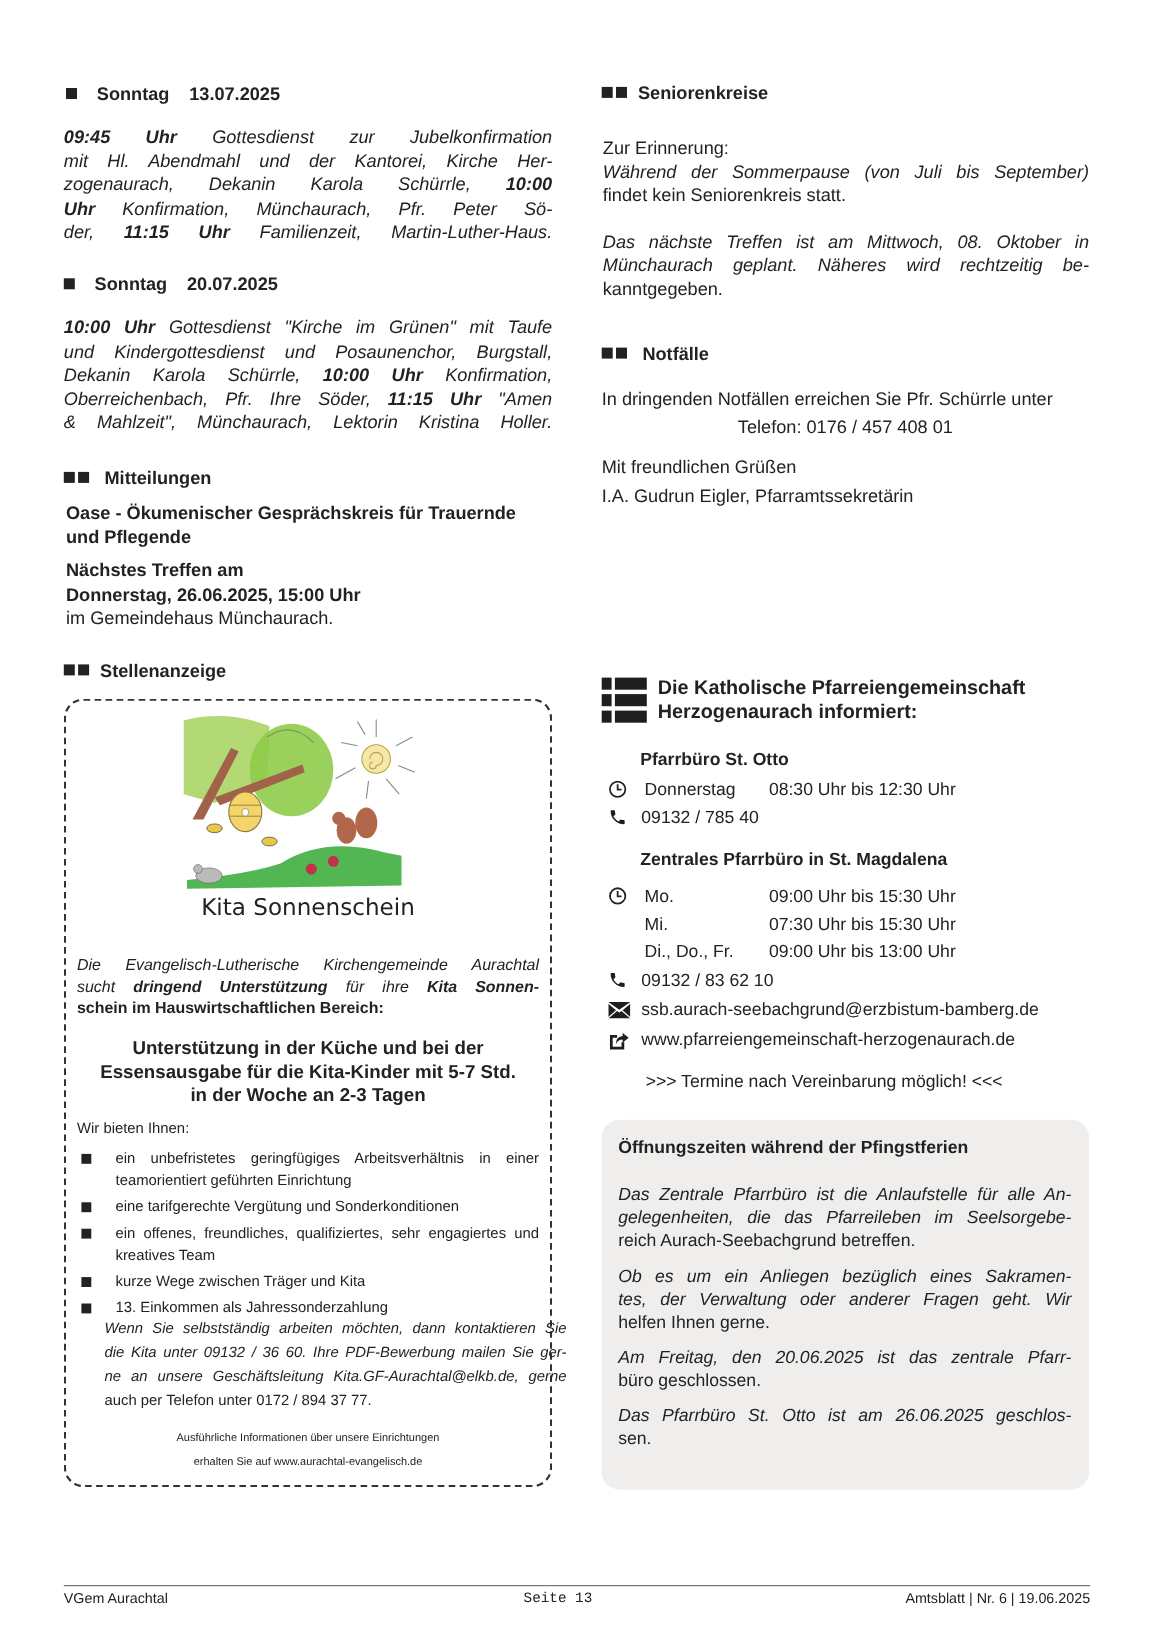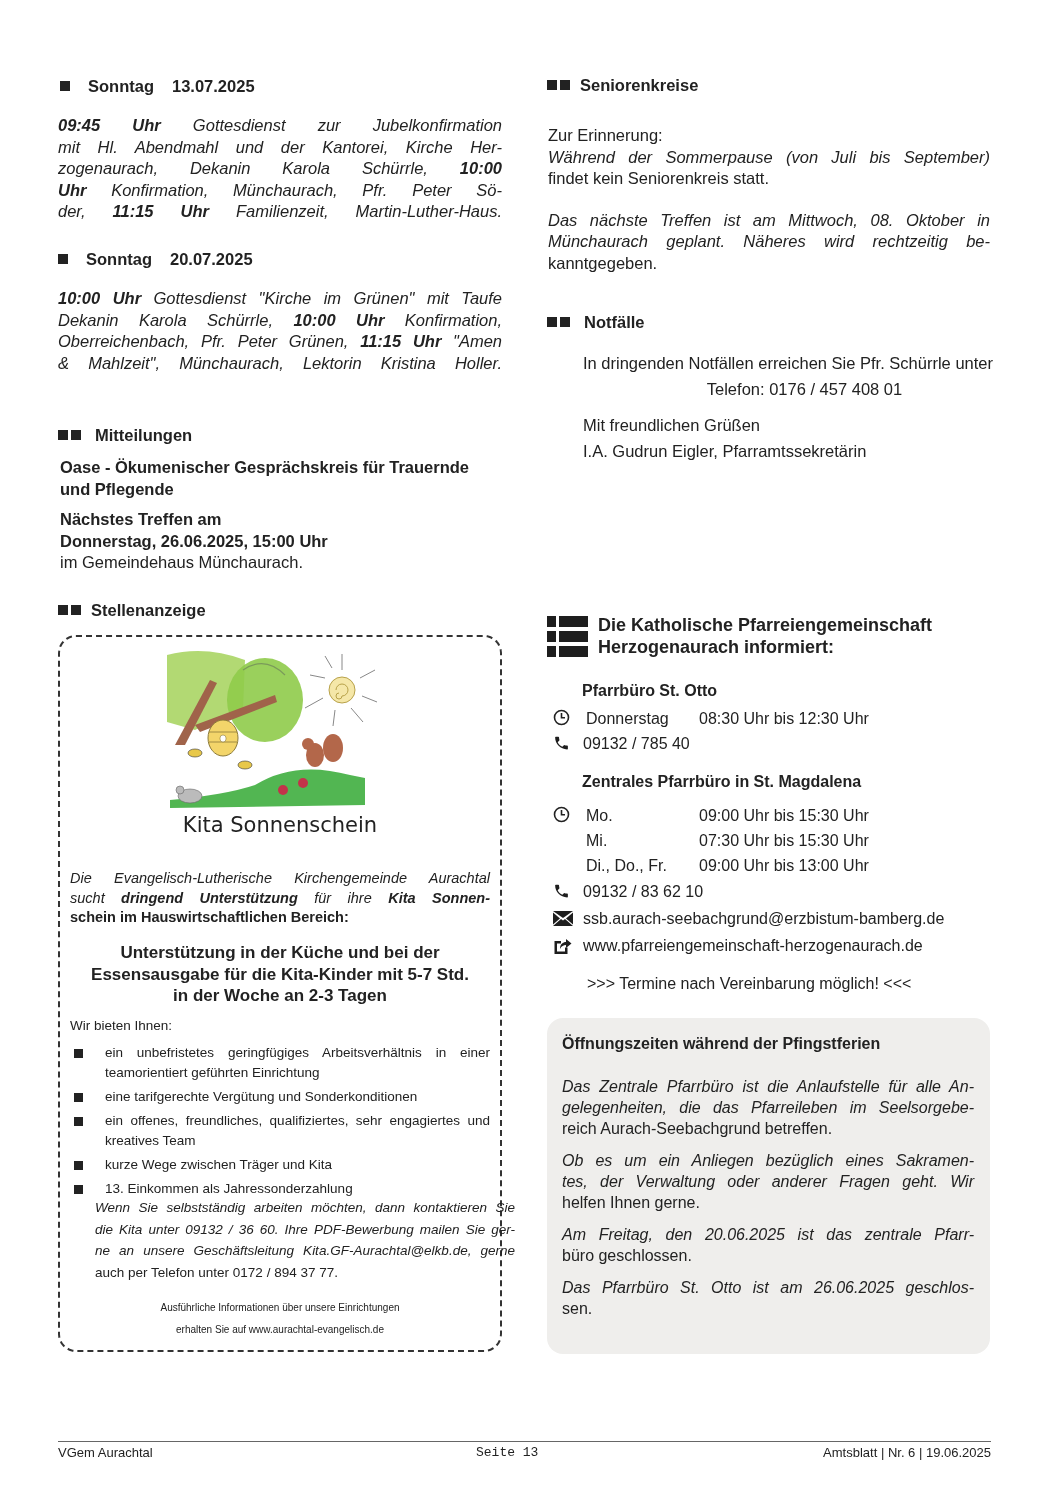--- a/index.html
+++ b/index.html
@@ -48,22 +48,23 @@
     <div class="just"><span>zogenaurach, Dekanin Karola Schürrle, </span><b>10:00</b></div>
     <div class="just"><b>Uhr</b><span> Konfirmation, Münchaurach, Pfr. Peter Sö-</span></div>
     <div class="just"><span>der, </span><b>11:15 Uhr</b><span> Familienzeit, Martin-Luther-Haus.</span></div>
   </div>
 
 <div class="abs h-head" style="left:58px; top:249px;">
   <span class="sq" style="margin-right:18px"></span><span>Sonntag</span><span class="gap2"></span><span>20.07.2025</span>
 </div>
 <div class="abs" id="sunday2-body" style="left:58px; top:288px; width:444px;">
     <div class="just"><b>10:00 Uhr</b><span> Gottesdienst "Kirche im Grünen" mit Taufe</span></div>
+    <div class="just"><span>und Kindergottesdienst und Posaunenchor, Burgstall,</span></div>
     <div class="just"><span>Dekanin Karola Schürrle, </span><b>10:00 Uhr</b><span> Konfirmation,</span></div>
-    <div class="just"><span>Oberreichenbach, Pfr. Peter Grünen, </span><b>11:15 Uhr</b><span> "Amen</span></div>
+    <div class="just"><span>Oberreichenbach, Pfr. Ihre Söder, </span><b>11:15 Uhr</b><span> "Amen</span></div>
     <div class="just"><span>&amp; Mahlzeit", Münchaurach, Lektorin Kristina Holler.</span></div>
   </div>
 
 <div class="abs h-head" style="left:58px; top:425px;">
   <span class="sq"></span><span class="sq" style="margin-right:14px"></span><span>Mitteilungen</span>
 </div>
 <div class="abs" style="left:60px; top:457px; width:444px; font-weight:bold;">
   <div>Oase - Ökumenischer Gesprächskreis für Trauernde</div>
   <div>und Pflegende</div>
 </div>
@@ -166,21 +167,21 @@
   <div>findet kein Seniorenkreis statt.</div>
   <div style="height:20px"></div>
   <div class="just">Das nächste Treffen ist am Mittwoch, 08. Oktober in</div>
   <div class="just">Münchaurach geplant. Näheres wird rechtzeitig be-</div>
   <div>kanntgegeben.</div>
 </div>
 
 <div class="abs h-head" style="left:547px; top:312px;">
   <span class="sq"></span><span class="sq" style="margin-right:14px"></span><span>Notfälle</span>
 </div>
-<div class="abs" style="left:547px; top:350px; width:443px; line-height:26px;margin-left:36px;">
+<div class="abs" style="left:547px; top:350px; width:443px; line-height:26px;">
   <div>In dringenden Notfällen erreichen Sie Pfr. Schürrle unter</div>
   <div style="text-align:center">Telefon: 0176 / 457 408 01</div>
   <div style="height:10px"></div>
   <div>Mit freundlichen Grüßen</div>
   <div>I.A.  Gudrun Eigler, Pfarramtssekretärin</div>
 </div>
 
 <div class="catholic-head">
   <div class="menu-icon">
     <span style="left:0; top:0; width:9px;"></span>

